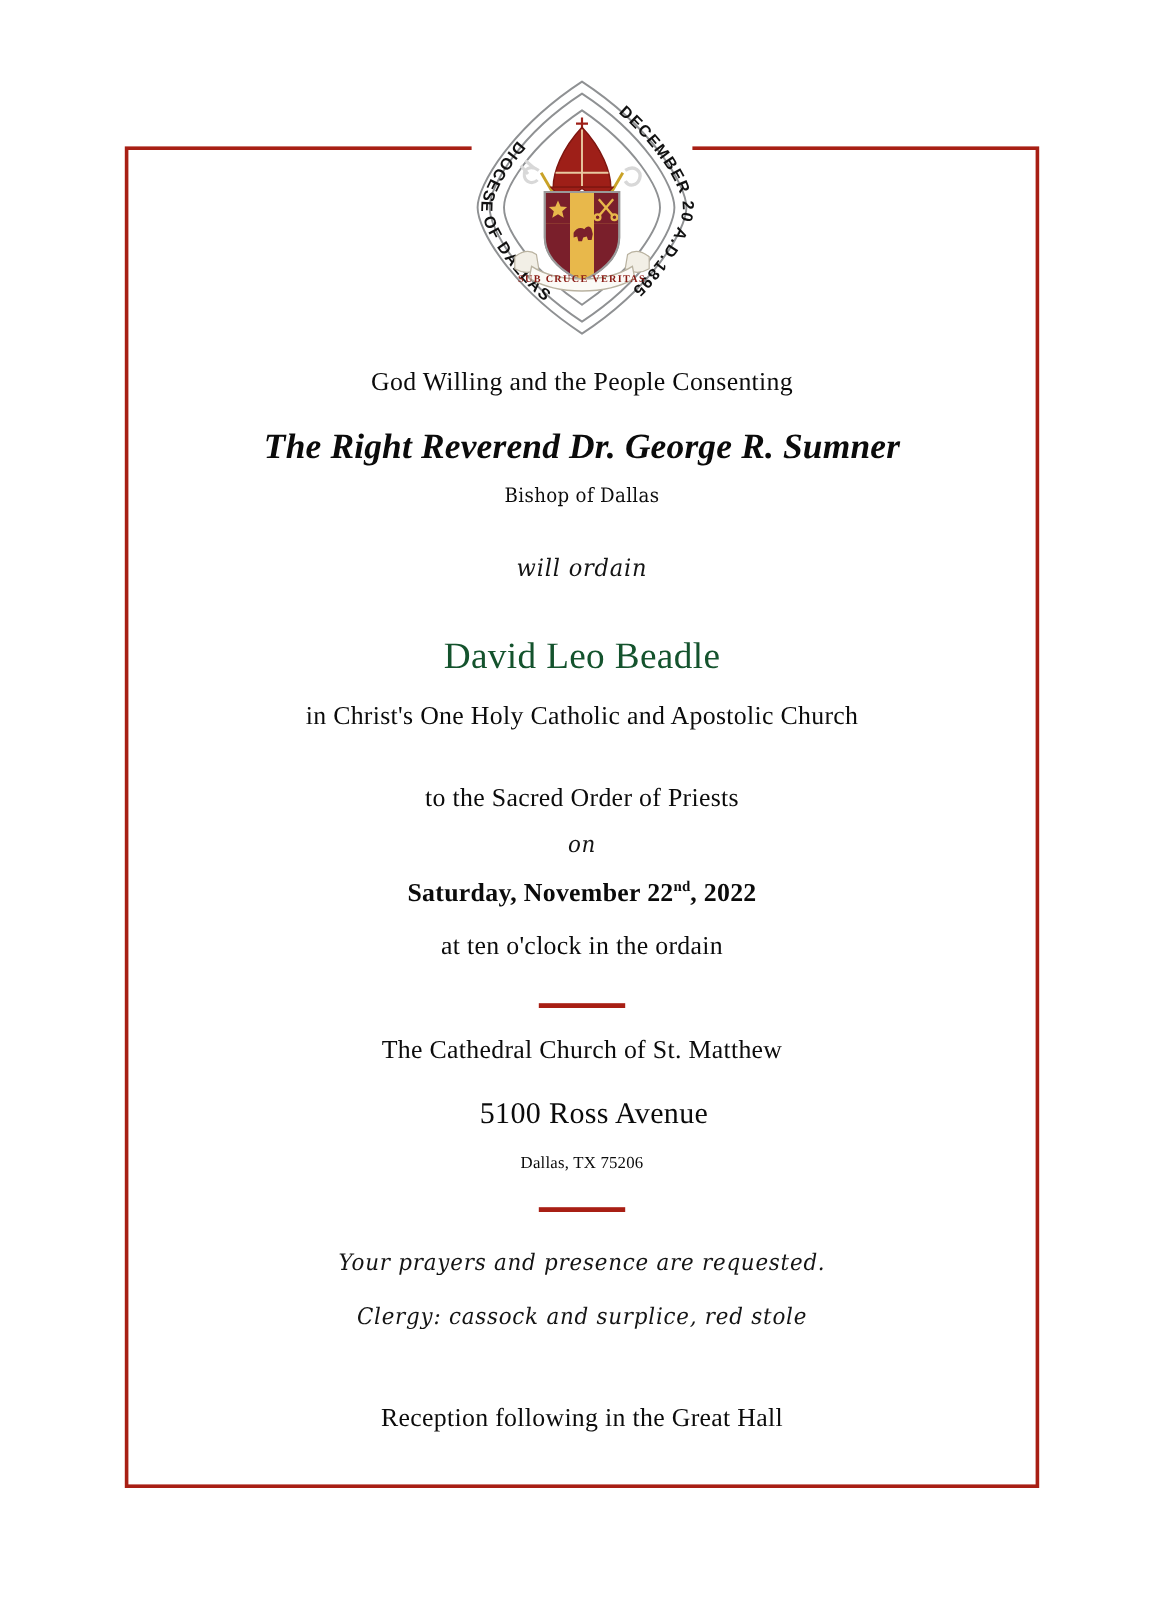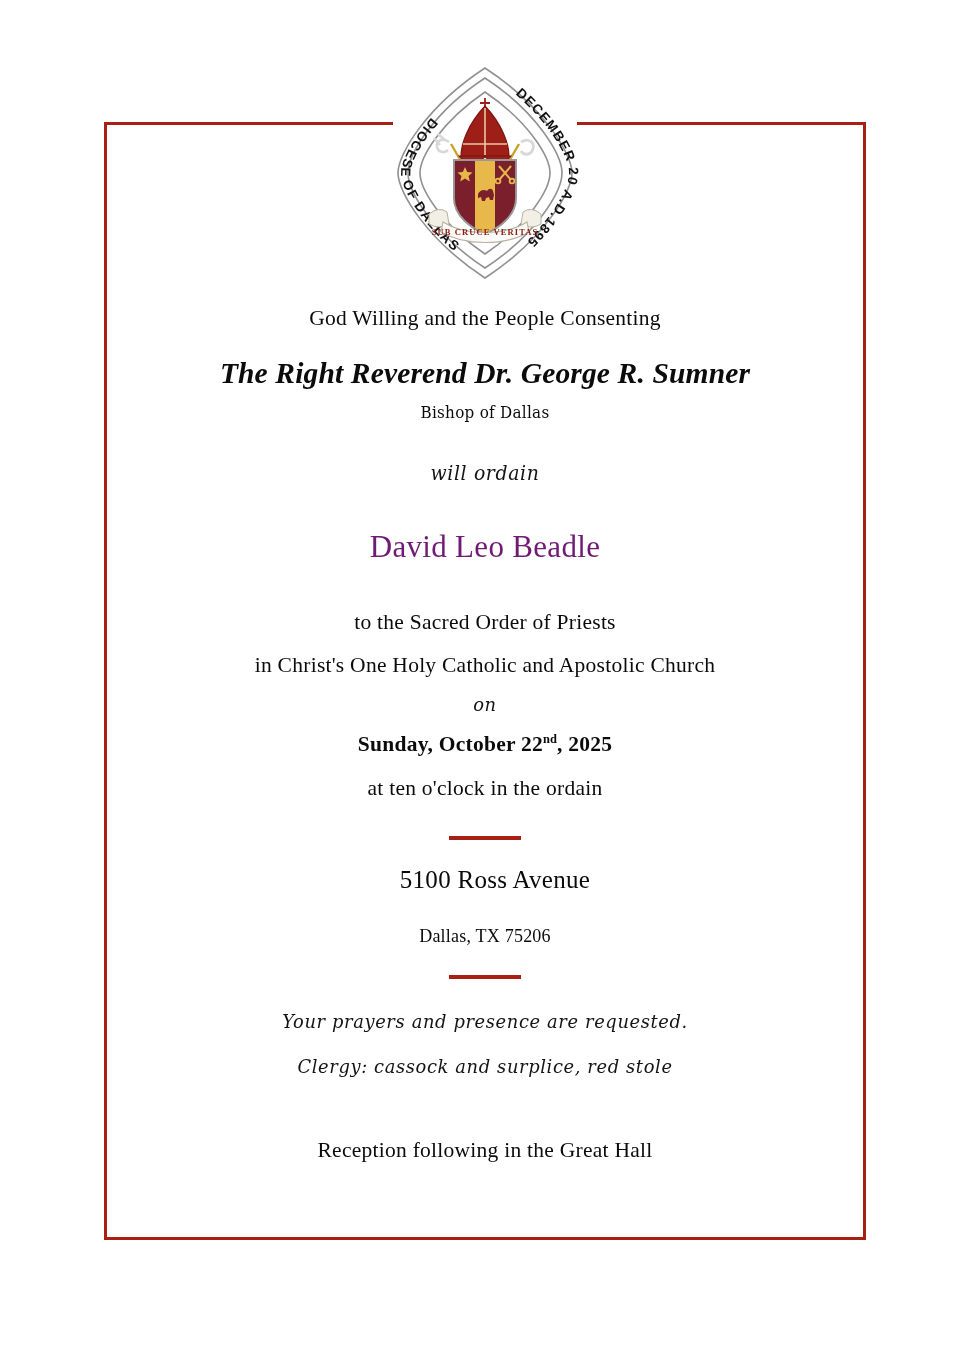--- a/index.html
+++ b/index.html
@@ -89,33 +89,33 @@
     transform-origin: center;
     color: #141414;
   }
 
   .l-consent   { font-size: 21.5px; margin-top: 183px; }
   .l-bishop    { font-size: 29.5px; font-weight: 700; margin-top: 23px; letter-spacing: .005em; font-style: italic; }
   .l-bishoptitle { font-size: 16.5px; margin-top: 11px; }
   .l-willordain { font-size: 20px; margin-top: 38px; }
   .l-ordinand {
     font-size: 31px;
-    color: #701a75;
+    color: #14532d;
     margin-top: 42px;
     letter-spacing: .01em;
   }
   .l-order     { font-size: 21.5px; margin-top: 42px; }
   .l-church    { font-size: 21.5px; margin-top: 16px; }
   .l-on        { font-size: 19px; margin-top: 14px; }
   .l-date      { font-size: 21.5px; font-weight: 700; margin-top: 14px; }
   .l-time      { font-size: 21.5px; margin-top: 17px; }
 
   .l-venue     { font-size: 21.5px; margin-top: 22px; }
   .l-street    { font-size: 25px; margin-top: 24px; padding-left: 20px; }
-  .l-city      { font-size: 18px; margin-top: 29px; }
+  .l-city      { font-size: 14px; margin-top: 16px; }
 
   .l-prayers   { font-size: 19px; margin-top: 31px; }
   .l-clergy    { font-size: 19px; margin-top: 21px; }
   .l-reception { font-size: 21.5px; font-weight: 400; margin-top: 58px; }
 
   sup.ord { font-size: .58em; vertical-align: super; letter-spacing: 0; }
 
   .rule {
     width: 72px;
     height: 4px;
@@ -230,32 +230,33 @@
     <p class="ln disp l-consent">God Willing and the People Consenting</p>
 
     <p class="ln disp l-bishop">The Right Reverend Dr. George R. Sumner</p>
 
     <p class="ln thin l-bishoptitle">Bishop of Dallas</p>
 
     <p class="ln script l-willordain">will ordain</p>
 
     <p class="ln disp l-ordinand">David Leo Beadle</p>
 
+    <p class="ln disp l-church">in Christ's One Holy Catholic and Apostolic Church</p>
+
     <p class="ln disp l-order">to the Sacred Order of Priests</p>
 
-    <p class="ln disp l-church">in Christ's One Holy Catholic and Apostolic Church</p>
-
     <p class="ln script l-on">on</p>
 
-    <p class="ln disp l-date"><span>Sunday, October 22</span><sup class="ord">nd</sup><span>, 2025</span></p>
+    <p class="ln disp l-date"><span>Saturday, November 22</span><sup class="ord">nd</sup><span>, 2022</span></p>
 
     <p class="ln disp l-time">at ten o'clock in the ordain</p>
 
     <hr class="rule rule-top">
 
+    <p class="ln disp l-venue">The Cathedral Church of St. Matthew</p>
 
     <p class="ln disp l-street">5100 Ross Avenue</p>
 
     <p class="ln disp l-city">Dallas, TX 75206</p>
 
     <hr class="rule rule-bot">
 
     <p class="ln script l-prayers">Your prayers and presence are requested.</p>
 
     <p class="ln script l-clergy">Clergy: cassock and surplice, red stole</p>

